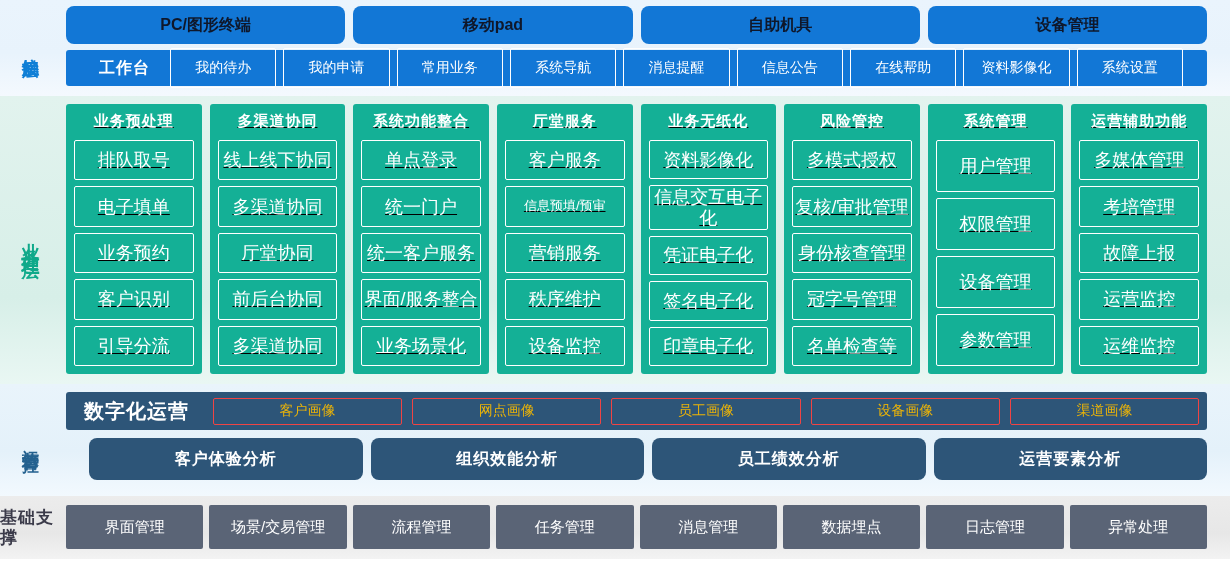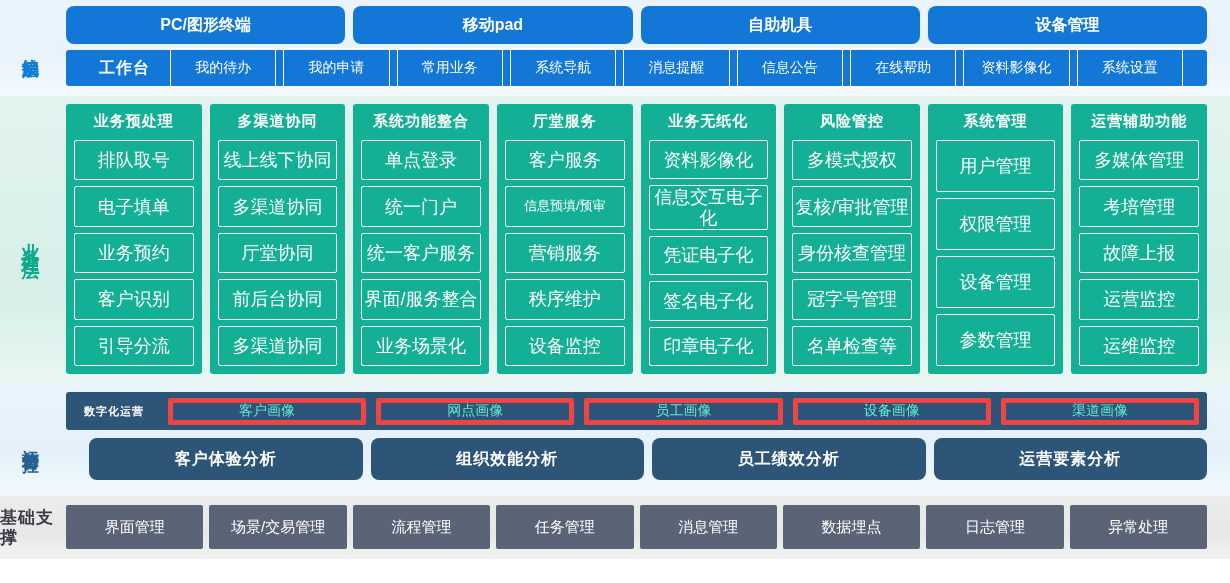--- a/index.html
+++ b/index.html
@@ -24,41 +24,41 @@
   .layer-body { flex: 1 1 auto; display: flex; flex-direction: column; }
 
   
   .layer-contact { height: 96px; background: linear-gradient(180deg,#eaf4fd 0%,#e8f3fc 55%,#f4f9fe 100%); }
   .layer-contact .layer-label { color: #0f7fd6; }
   .contact-body { padding: 6px 23px 7px 6px; gap: 6px; }
   .channel-row { display: flex; gap: 8px; height: 38px; }
   .channel-box {
     flex: 1 1 0; background: #1277d6; border-radius: 8px;
     display: flex; align-items: center; justify-content: center;
-    color: #ffffff; font-weight: bold; font-size: 16px;
+    color: #0f172a; font-weight: bold; font-size: 16px;
   }
   .workbench-row {
     height: 36px; background: #1277d6; border-radius: 3px;
     display: flex; align-items: center; gap: 7px; padding: 0 24px;
   }
   .workbench-title {
     flex: 0 0 auto; color: #fff; font-size: 16px; font-weight: bold;
     padding: 0 13px 0 9px; letter-spacing: 1px;
   }
   .wb-item {
     flex: 1 1 0; height: 40px; border: 1px solid #ffffff; border-radius: 2px;
     display: flex; align-items: center; justify-content: center;
     color: #ffffff; font-size: 14px;
   }
 
   
   .layer-business { height: 288px; background: linear-gradient(180deg,#e2f3ee 0%,#d7efe8 70%,#e9f7f3 100%); }
   .layer-business .layer-label { color: #0fa98a; font-size: 18px; letter-spacing: 5px; }
   .biz-body { padding: 8px 23px 10px 6px; }
-  .biz-cols { display: flex; gap: 8px; height: 100%; }
+  .biz-cols { display: flex; gap: 8px; height: 100%; text-decoration: underline; }
   .biz-col {
     flex: 1 1 0; background: #14b096; border-radius: 3px;
     display: flex; flex-direction: column; padding: 7px 8px 8px 8px; gap: 6px;
   }
   .biz-col-title {
     color: #ffffff; font-size: 15px; font-weight: bold;
     text-align: center; letter-spacing: 1px; padding: 1px 0 3px 0;
   }
   .biz-item {
     flex: 1 1 0; border: 1px solid #ffffff; border-radius: 2px;
@@ -69,27 +69,27 @@
 
   
   .layer-ops { height: 112px; background: linear-gradient(180deg,#e9f4fb 0%,#e4f1fa 60%,#f2f9fe 100%); }
   .layer-ops .layer-label { color: #24618f; font-size: 17px; letter-spacing: 2px; }
   .ops-body { padding: 8px 23px 9px 6px; gap: 8px; }
   .ops-row1 {
     height: 38px; background: #2d5578; border-radius: 3px;
     display: flex; align-items: center; gap: 10px; padding: 0 8px;
   }
   .ops-row1-title {
-    flex: 0 0 auto; color: #ffffff; font-size: 11px; font-weight: bold;
+    flex: 0 0 auto; color: #ffffff; font-size: 20px; font-weight: bold;
     padding: 0 14px 0 10px; letter-spacing: 1px;
   }
   .ops-portrait {
-    flex: 1 1 0; height: 27px; border: 5px solid #ef4444; border-radius: 2px;
-    display: flex; align-items: center; justify-content: center;
-    color: #5eead4; font-size: 14px;
+    flex: 1 1 0; height: 27px; border: 1px solid #ef4444; border-radius: 2px;
+    display: flex; align-items: center; justify-content: center;
+    color: #eab308; font-size: 14px;
   }
   .ops-row2 { height: 42px; display: flex; gap: 8px; margin-left: 23px; }
   .ops-analysis {
     flex: 1 1 0; background: #2d5578; border-radius: 8px;
     display: flex; align-items: center; justify-content: center;
     color: #ffffff; font-size: 16px; font-weight: bold; letter-spacing: 1px;
   }
 
   
   .layer-base { height: 63px; background: linear-gradient(180deg,#ececec 0%,#e7e7e7 60%,#f3f3f3 100%); }

